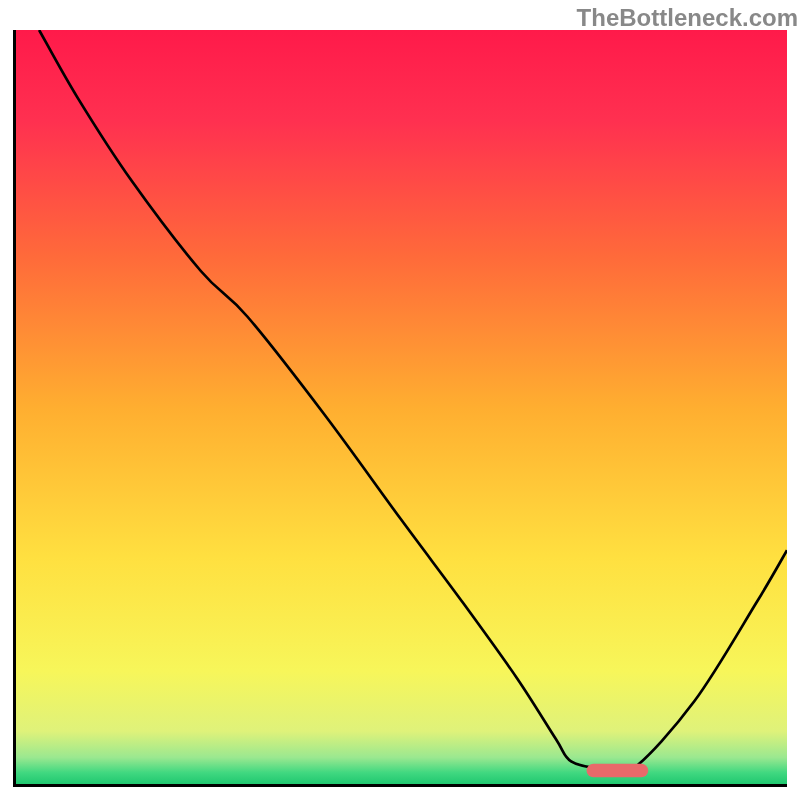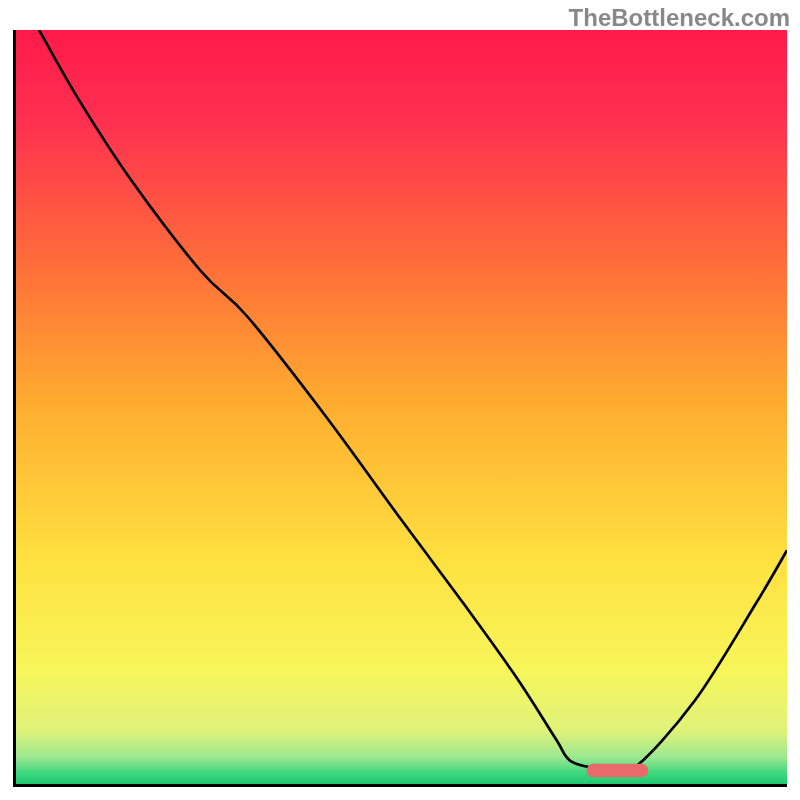--- a/index.html
+++ b/index.html
@@ -11,21 +11,21 @@
     font-family: Arial, Helvetica, sans-serif;
   }
   .chart-container {
     position: relative;
     width: 800px;
     height: 800px;
   }
   .watermark {
     position: absolute;
     top: 4px;
-    right: 10px;
+    right: 2px;
     font-size: 24px;
     font-weight: bold;
     color: #888;
     z-index: 10;
   }
   .plot-area {
     position: absolute;
     left: 13px;
     top: 30px;
     width: 774px;

